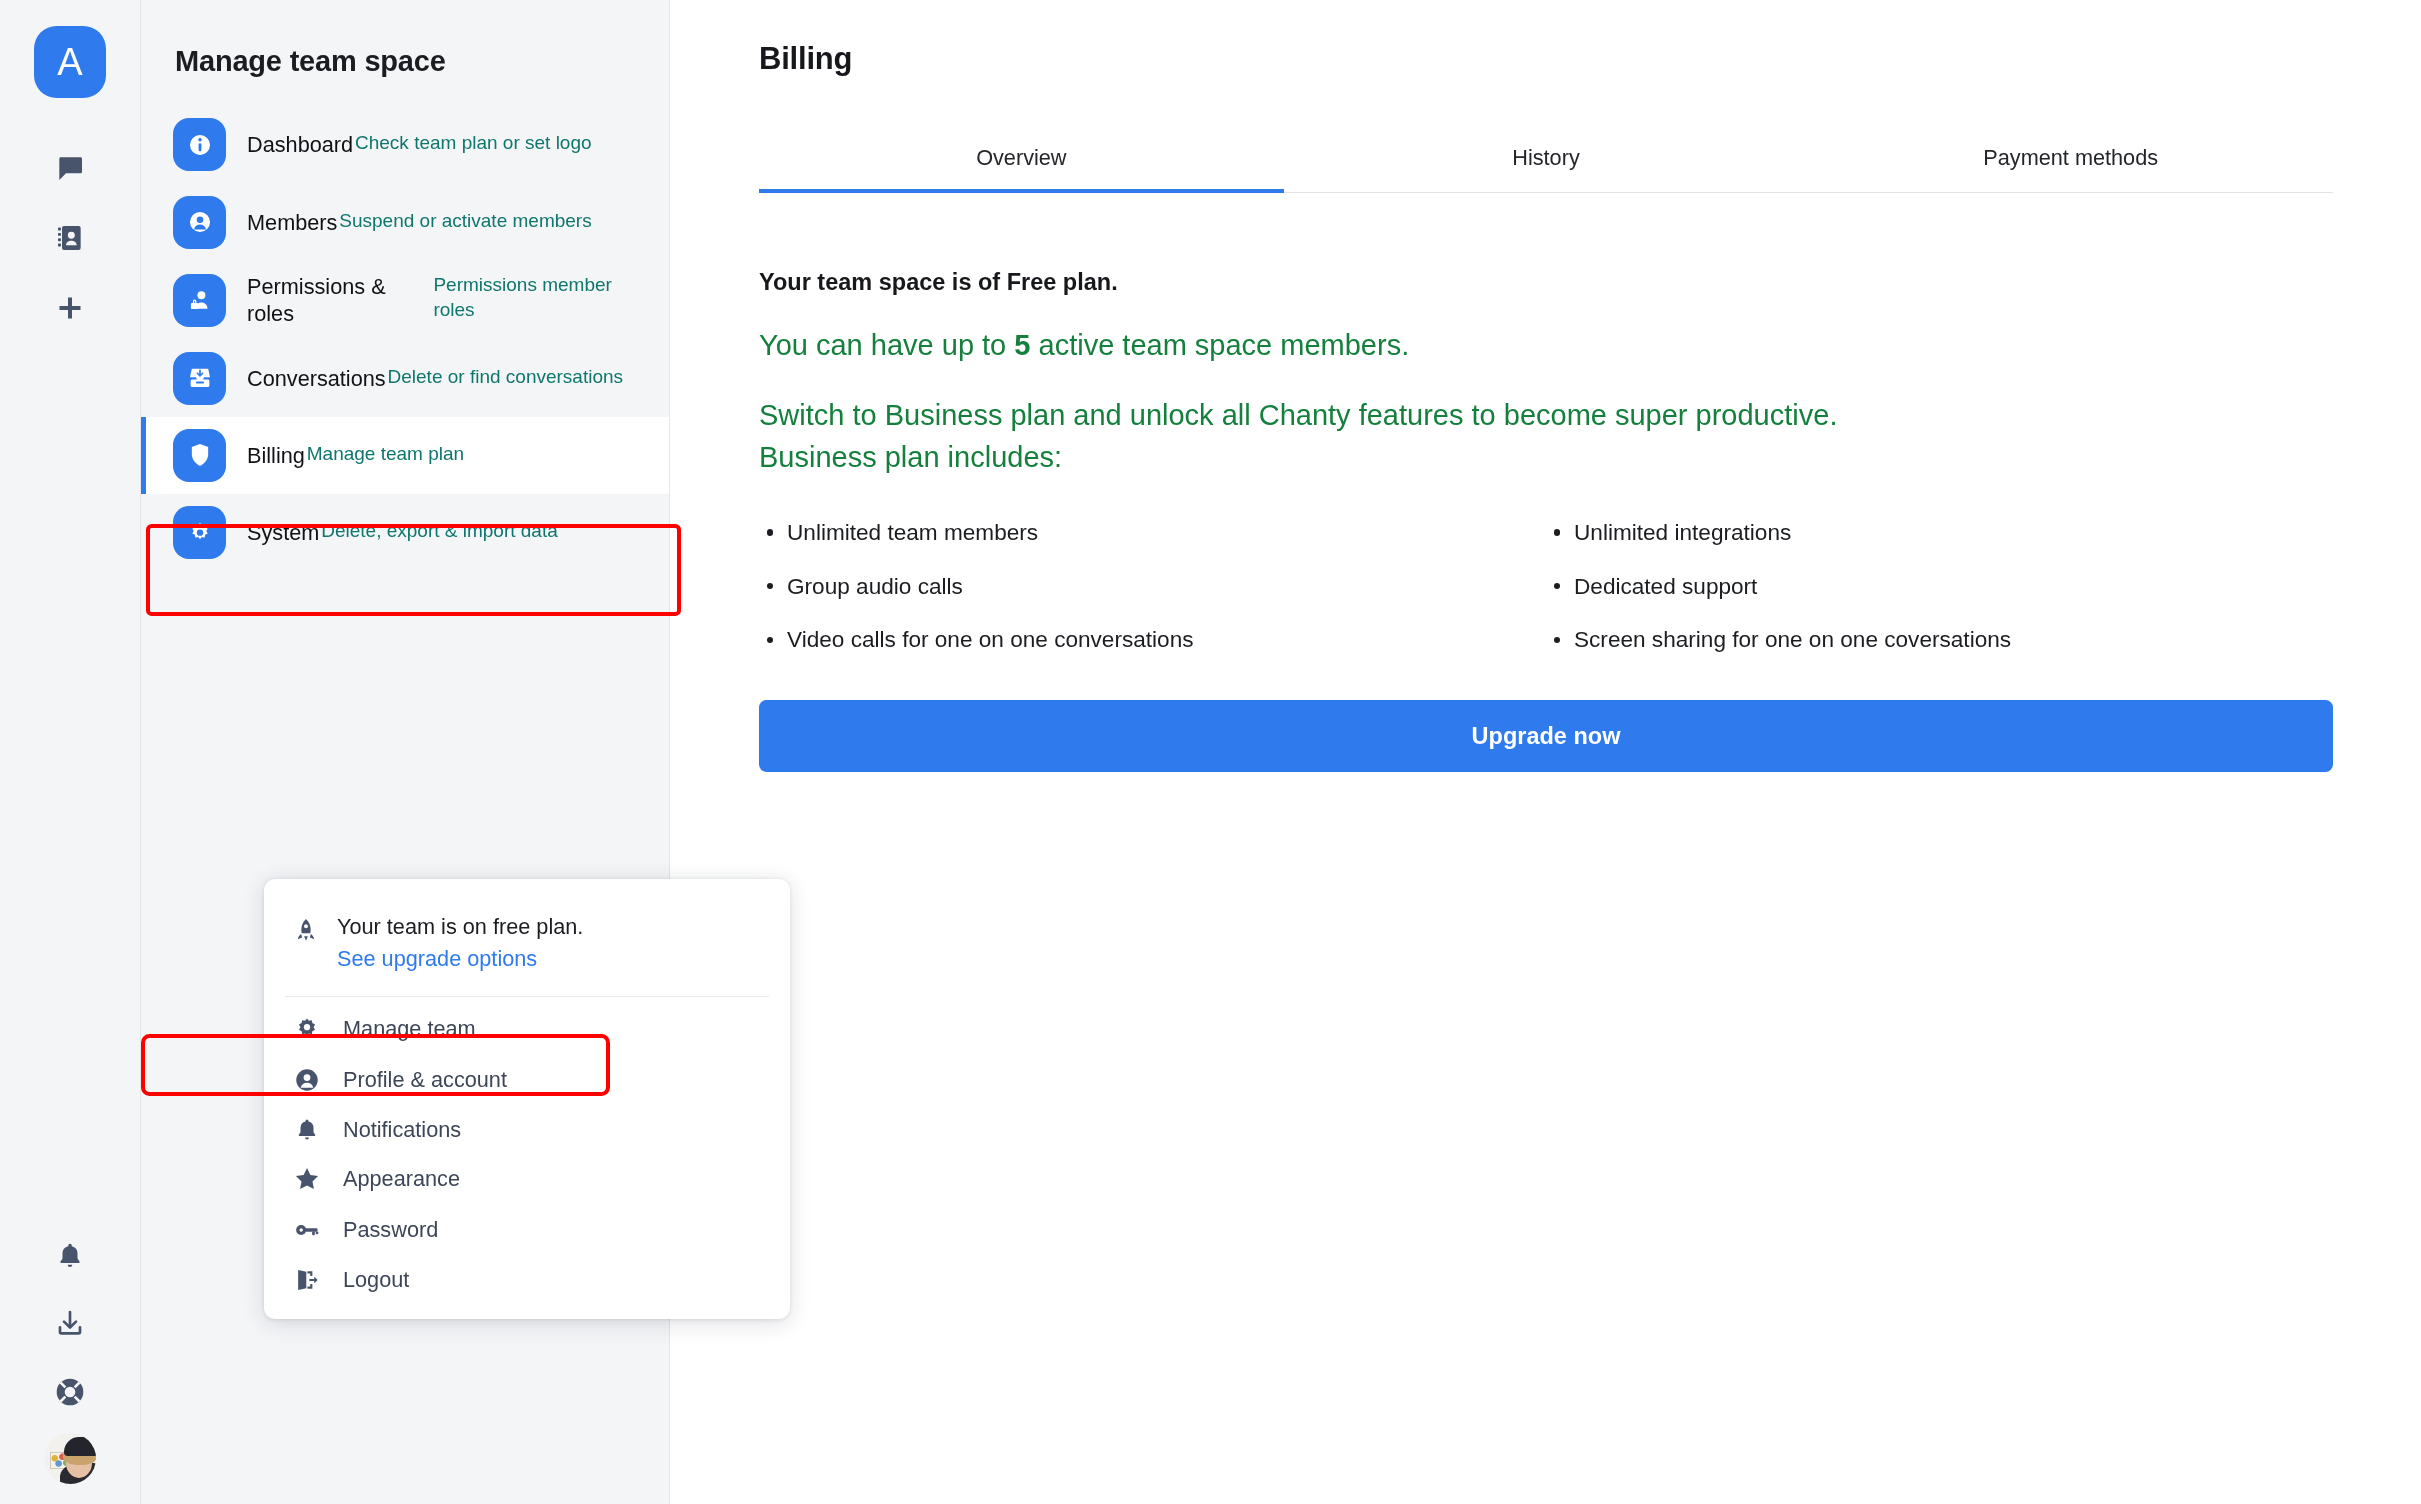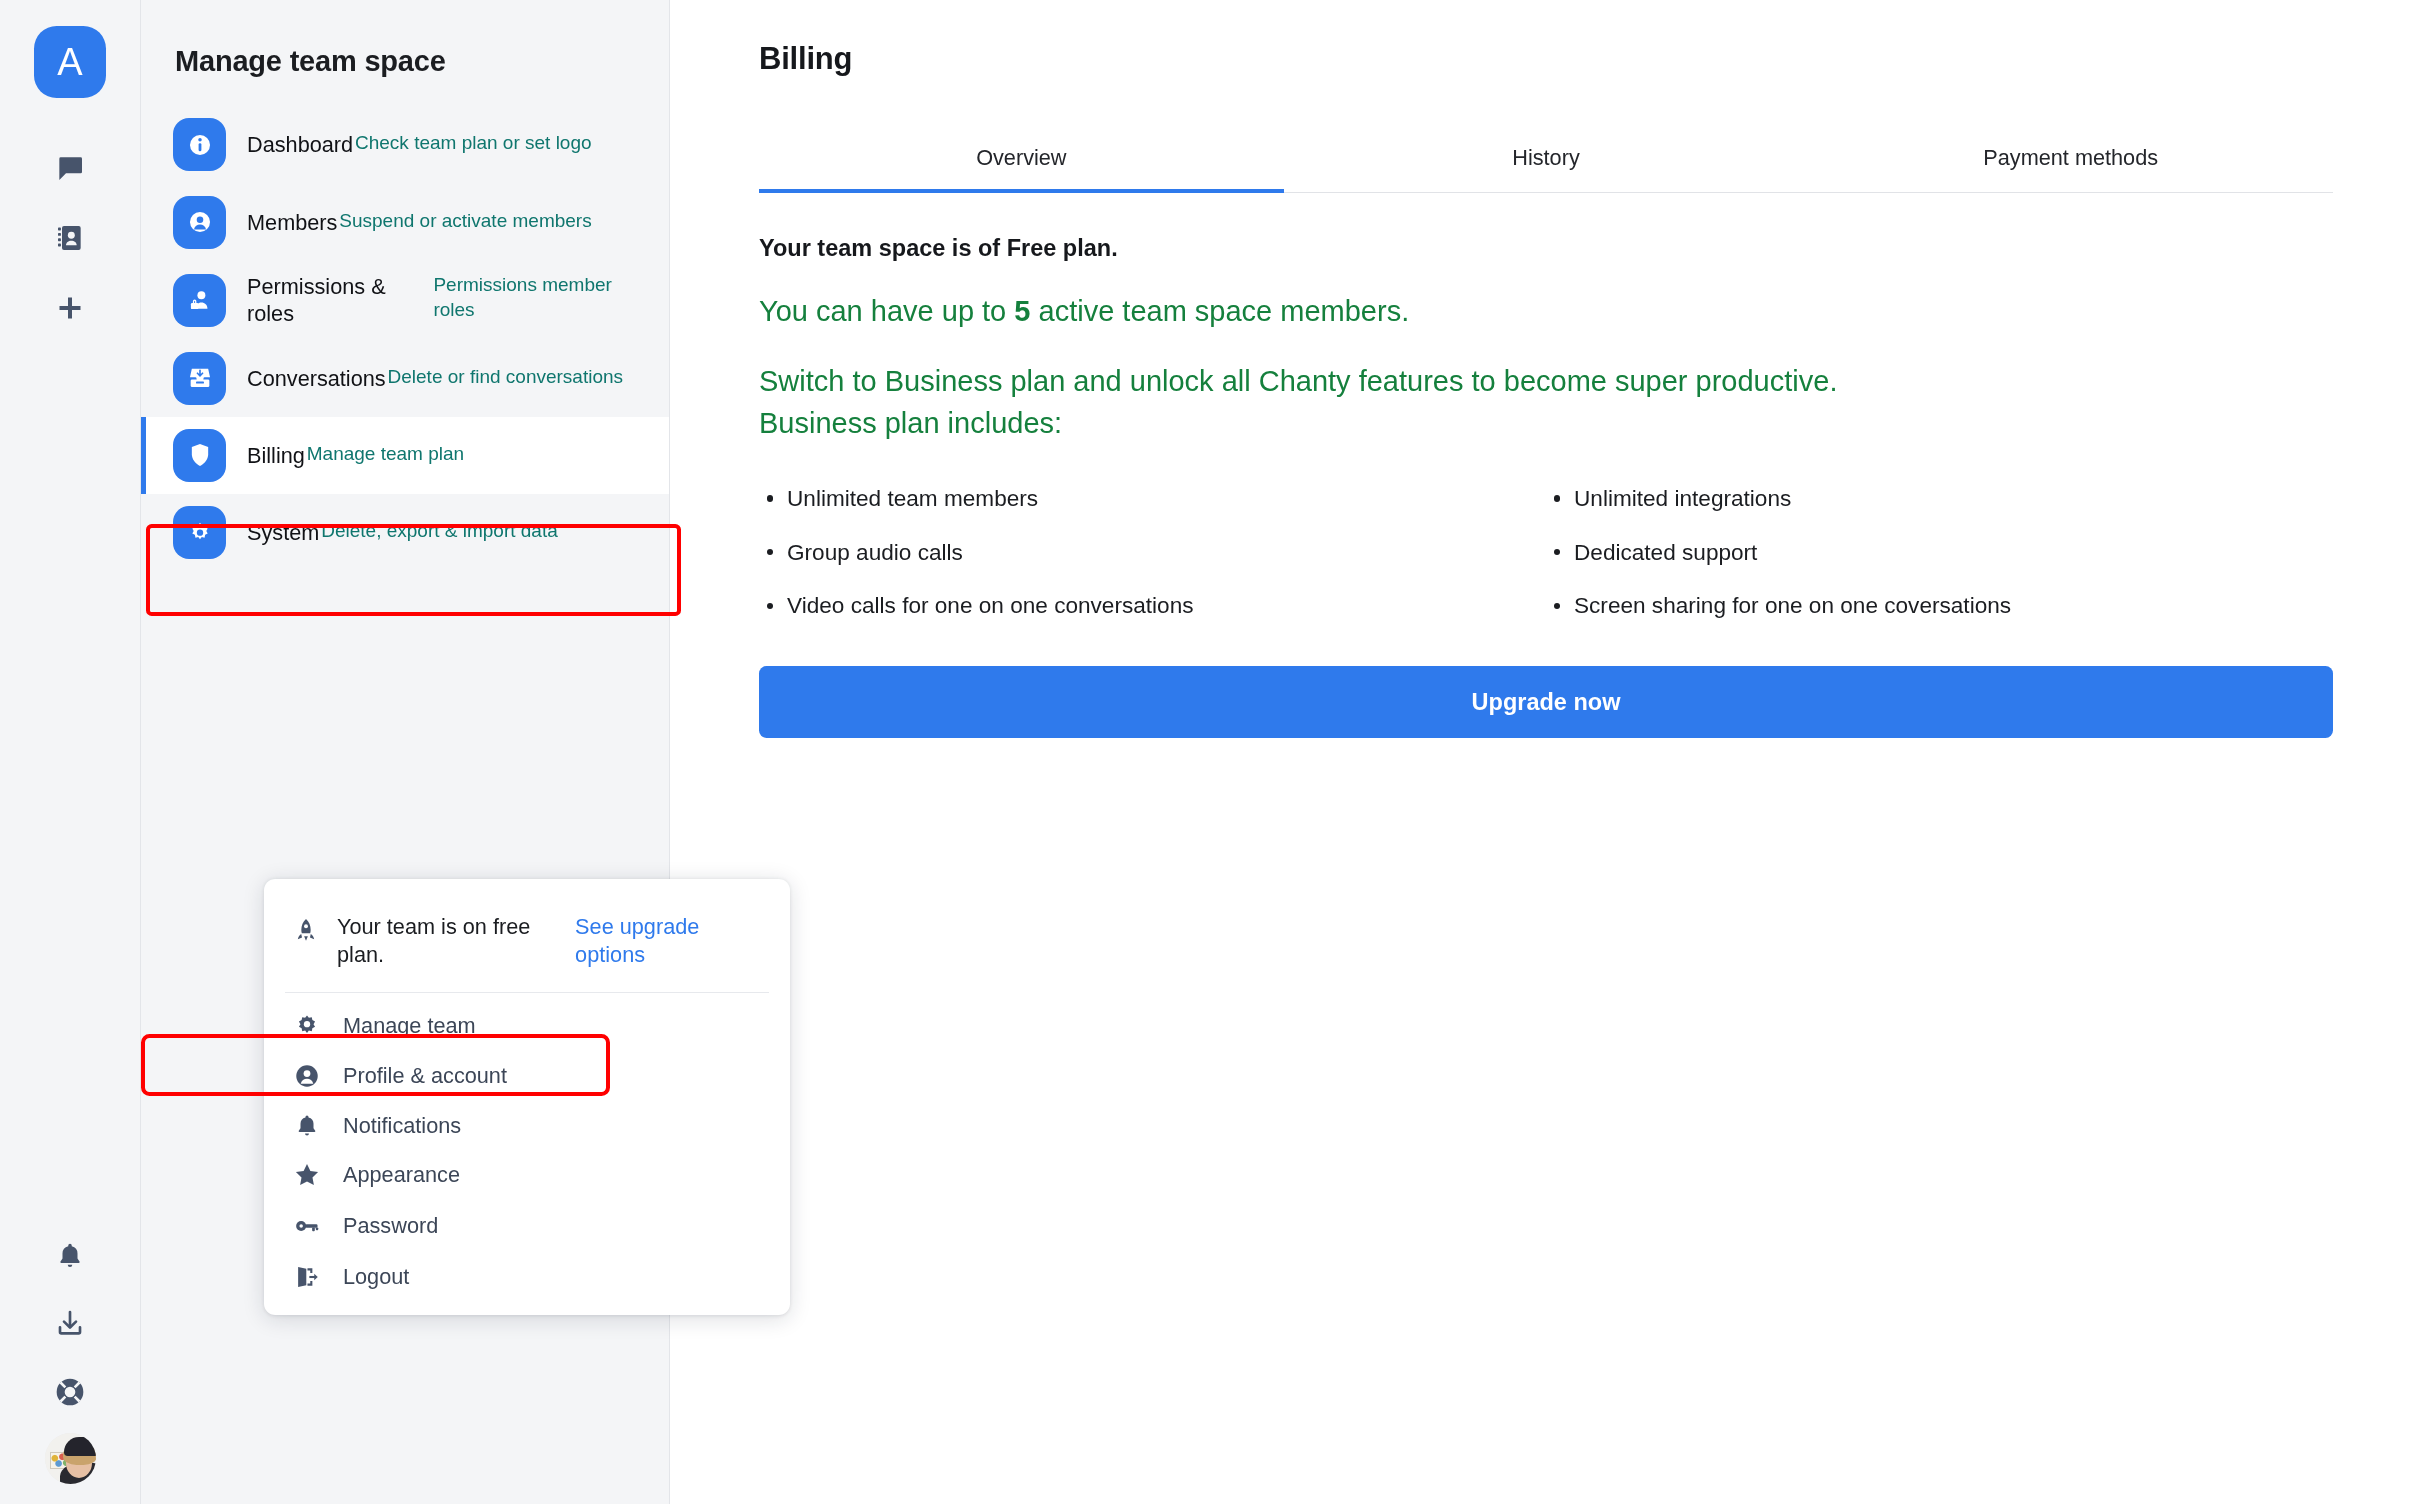--- a/index.html
+++ b/index.html
@@ -104,21 +104,21 @@
     position: absolute; left: 123px; top: 879px; width: 526px;
     background: #ffffff; border-radius: 11.3px;
     box-shadow: 0 3.8px 22.6px rgba(20,28,48,.14), 0 0.9px 3.8px rgba(20,28,48,.10);
     padding: 9.4px 0 13px 0; z-index: 30;
   }
   .dd-plan {
     display: flex; align-items: flex-start; gap: 17px;
     padding: 24.5px 24.5px 22.6px 28px;
   }
   .dd-plan-icon { color: #47546b; flex: 0 0 28px; padding-top: 3.8px; }
-  .dd-plan-lines { display: flex; gap: 3.8px; }
+  .dd-plan-lines { display: flex; flex-direction: column; gap: 3.8px; }
   .dd-plan-title { font-size: 21.7px; color: #1b1d21; line-height: 1.3; }
   .dd-plan-link  { font-size: 21.7px; color: #2f7aec; line-height: 1.3; cursor: pointer; }
   .dd-sep { height: 0.9px; background: #e7e9ed; margin: 0 21px 7.5px 21px; }
   .dd-item {
     display: flex; align-items: center; gap: 21px;
     padding: 11.3px 24.5px 11.3px 28px; cursor: pointer;
   }
   .dd-icon { width: 30px; flex: 0 0 30px; display:flex; align-items:center; justify-content:center; color: #47546b; }
   .dd-label { font-size: 21.7px; color: #3c4657; }
 
@@ -136,21 +136,21 @@
   .tab {
     flex: 1 1 0; text-align: center;
     font-size: 21.7px; color: #24262b;
     padding: 7.5px 0 21px 0; cursor: pointer;
     position: relative;
   }
   .tab.active::after {
     content: ""; position: absolute; left: 0; right: 0; bottom: -1.9px;
     height: 4.7px; background: #2f7aec;
   }
-  .content { margin: 0 89px; padding-top: 42px; }
+  .content { margin: 0 89px; padding-top: 76px; }
   .lead { font-size: 23.5px; font-weight: 700; color: #16181c; }
   .para { font-size: 29px; color: #15803d; margin-top: 28px; line-height: 1.45; }
   .para b { font-weight: 700; }
   .features {
     display: flex; margin-top: 40px; column-gap: 0;
   }
   .feat-col { flex: 0 0 50%; }
   .feat-col ul { list-style: none; }
   .feat-col li {
     font-size: 22.6px; color: #1b1d21; position: relative;

